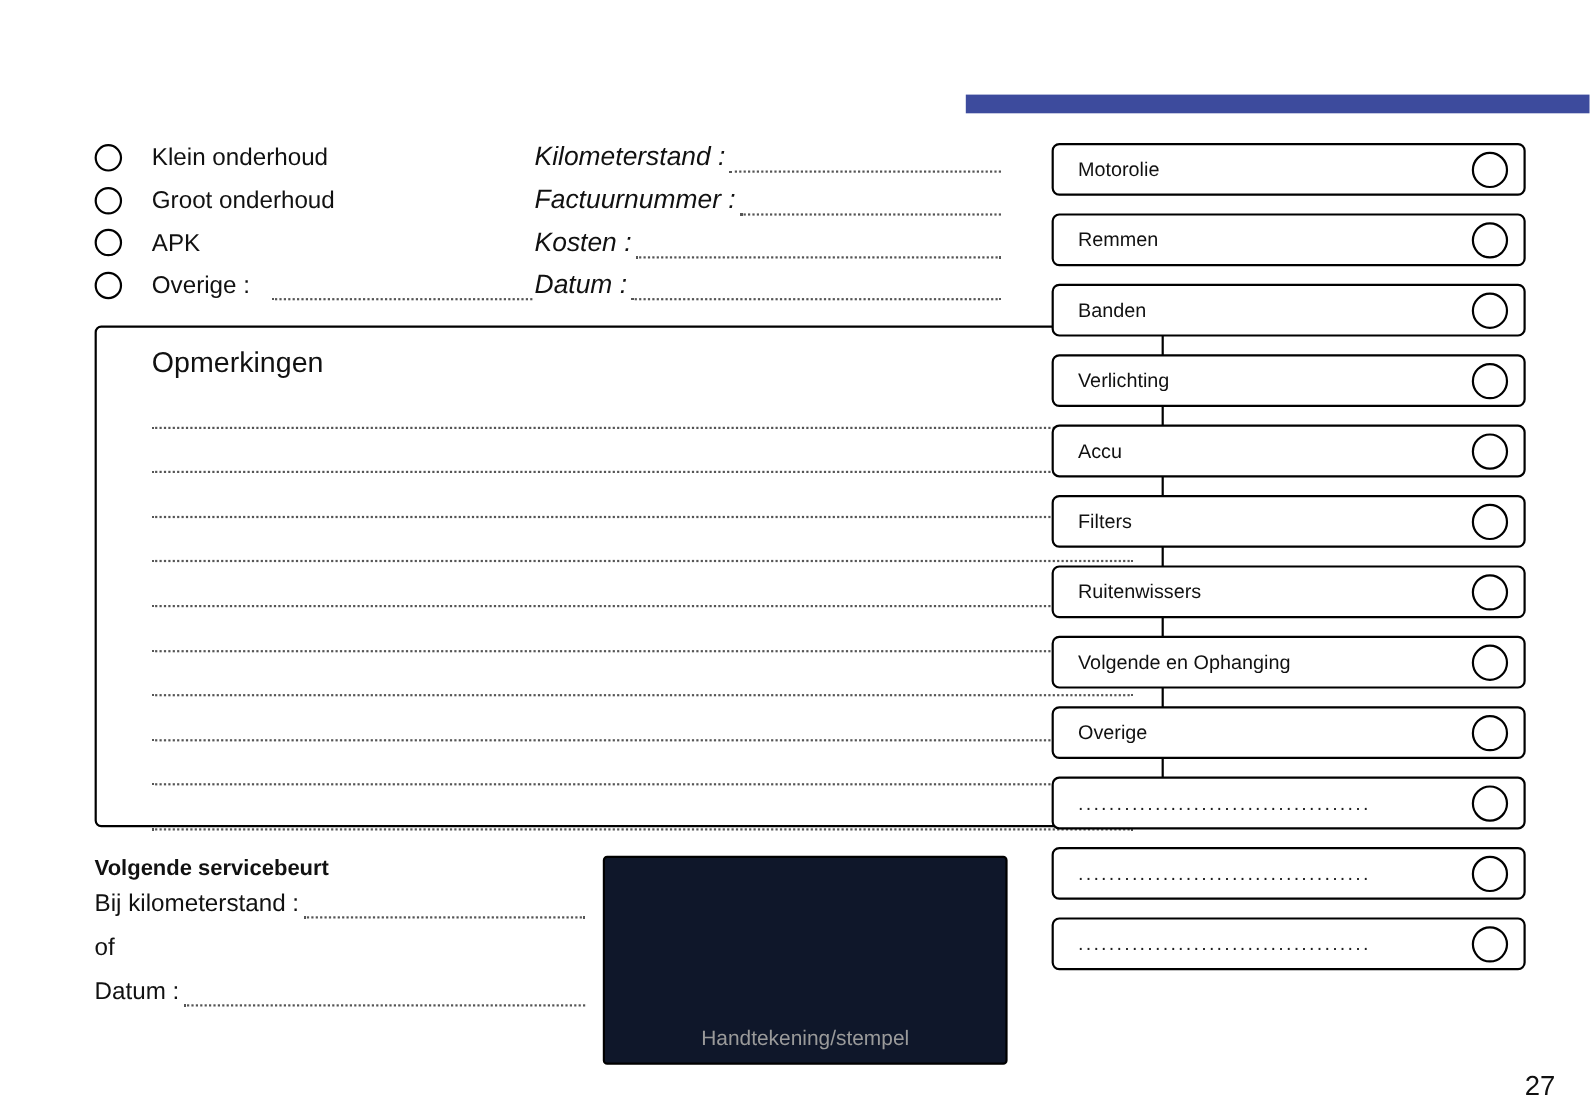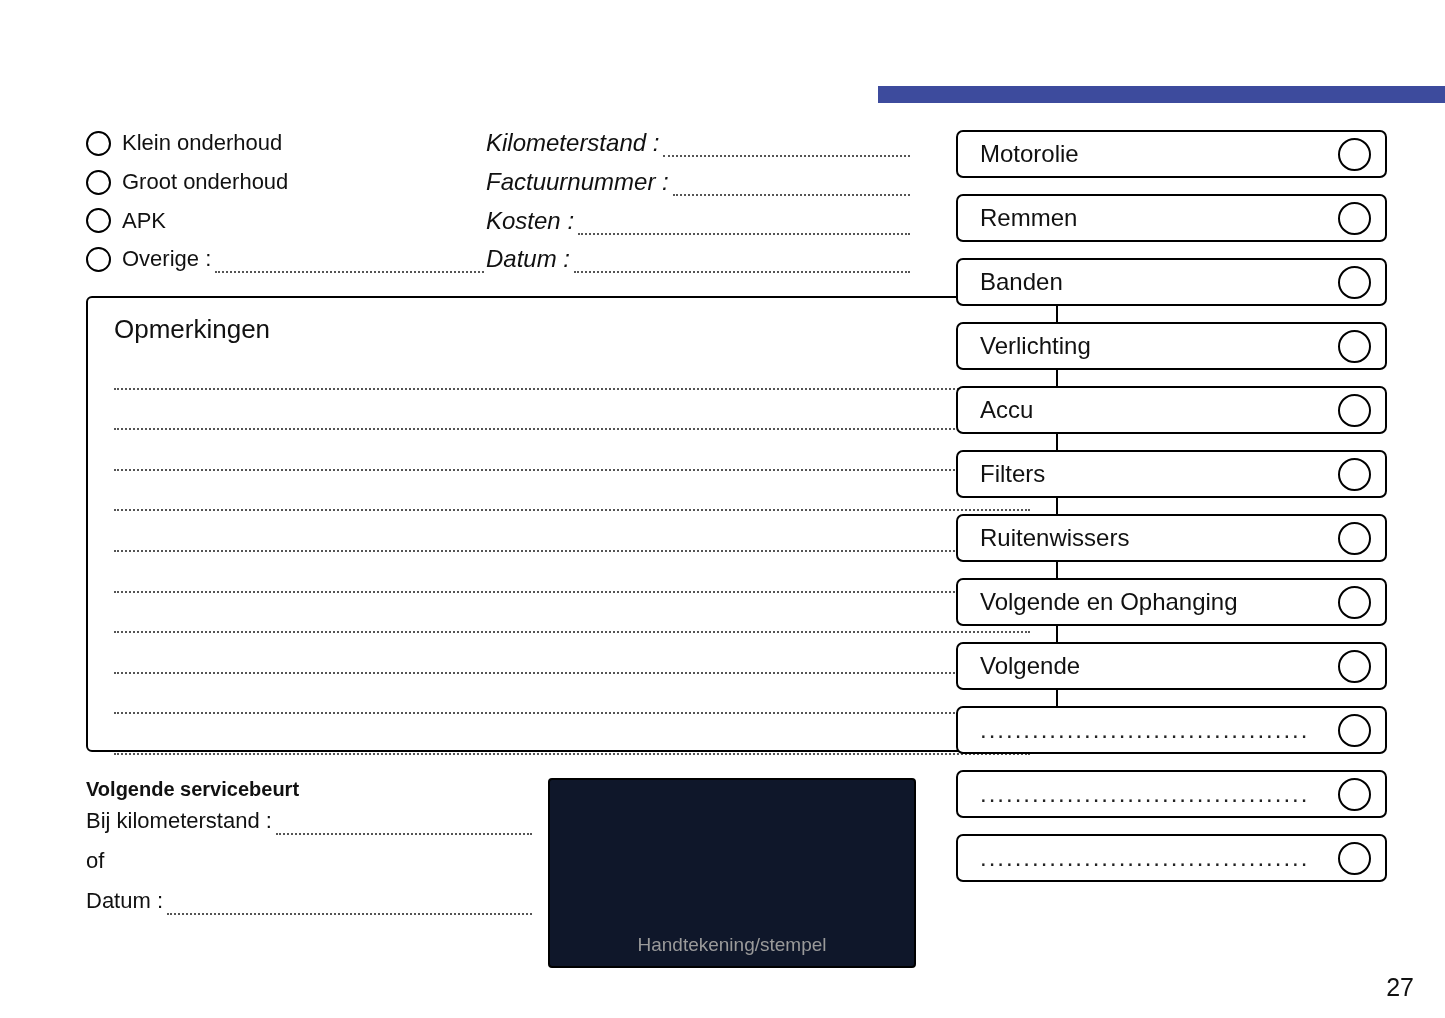--- a/index.html
+++ b/index.html
@@ -8,51 +8,51 @@
     font-family:"Liberation Sans","DejaVu Sans",sans-serif;color:#111;
     overflow:hidden;
   }
   :root{--accent:#3d4b9d;}
 
   
   .accent-bar{position:absolute;left:878px;top:86px;width:567px;height:17px;background:var(--accent);}
 
   
   .check-group{position:absolute;left:86px;top:124px;width:398px;}
-  .check-row{display:flex;align-items:center;height:38.7px;}
+  .check-row{display:flex;align-items:center;height:38.7px;gap:16px;}
   .radio{width:21px;height:21px;border:2.5px solid #000;border-radius:50%;flex-shrink:0;background:#fff;}
   .check-row .lbl{margin-left:11px;font-size:22px;white-space:nowrap;}
 
   
   .fields{position:absolute;left:486px;top:124px;width:424px;}
   .field-row{display:flex;align-items:center;height:38.7px;}
   .field-row .lbl{font-size:24px;white-space:nowrap;font-style:italic;}
   .fill{flex:1;height:26px;border-bottom:2px dotted #555;margin-left:4px;min-width:20px;}
 
   
-  .opm-box{position:absolute;left:86px;top:296px;width:972px;height:456px;border:2px solid #000;border-radius:6px;box-sizing:border-box;background:#fff;}
+  .opm-box{position:absolute;left:86px;top:296px;width:972px;height:456px;border:2px solid #000;border-radius:6px;box-sizing:border-box;background:#fff;padding-left:24px;}
   .opm-title{padding:16px 0 0 26px;font-size:26px;}
   .opm-lines{padding:4px 26px 0 26px;}
   .opm-line{height:38.6px;border-bottom:2px dotted #555;}
 
   
   .next-service{position:absolute;left:86px;top:778px;width:446px;}
   .ns-title{font-size:20px;font-weight:bold;margin-bottom:0;}
   .ns-row{display:flex;align-items:center;height:40px;font-size:22px;}
   .ns-row .lbl{white-space:nowrap;}
 
   
   .sign-box{position:absolute;left:548px;top:778px;width:368px;height:190px;border:2px solid #000;border-radius:4px;box-sizing:border-box;background:#0f172a;}
   .sign-ph{position:absolute;left:0;bottom:10px;width:100%;text-align:center;font-size:19px;color:#9a9a9a;}
 
   
   .checklist{position:absolute;left:956px;top:130px;width:431px;}
   .cl-row{height:48px;border:2px solid #000;border-radius:7px;box-sizing:border-box;background:#fff;
           display:flex;align-items:center;padding:0 14px 0 22px;margin-bottom:16px;}
-  .cl-row .lbl{font-size:24px;white-space:nowrap;overflow:hidden;flex:1;margin-right:10px;}
+  .cl-row .lbl{font-size:18px;white-space:nowrap;overflow:hidden;flex:1;margin-right:10px;}
   .cl-row .lbl.dots{letter-spacing:2px;color:#222;}
   .circle{width:29px;height:29px;border:2.5px solid #000;border-radius:50%;flex-shrink:0;background:#fff;}
 
   
   .page-num{position:absolute;right:31px;bottom:16px;font-size:25px;}
 </style>
 </head>
 <body>
 
 <div class="accent-bar"></div>
@@ -158,21 +158,21 @@
   </div>
   <div class="cl-row">
     <span class="lbl">Ruitenwissers</span>
     <span class="circle"></span>
   </div>
   <div class="cl-row">
     <span class="lbl">Volgende en Ophanging</span>
     <span class="circle"></span>
   </div>
   <div class="cl-row">
-    <span class="lbl">Volgende</span>
+    <span class="lbl">Overige</span>
     <span class="circle"></span>
   </div>
   <div class="cl-row">
     <span class="lbl dots">......................................</span>
     <span class="circle"></span>
   </div>
   <div class="cl-row">
     <span class="lbl dots">......................................</span>
     <span class="circle"></span>
   </div>

